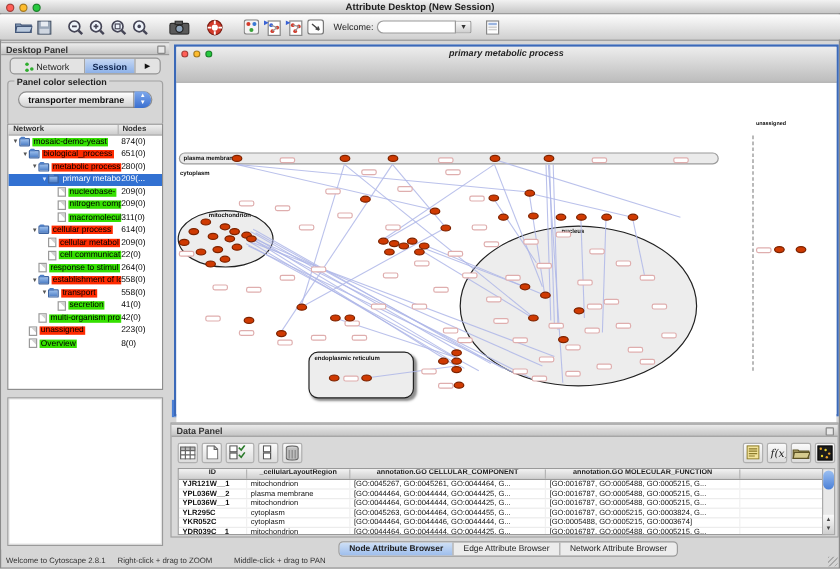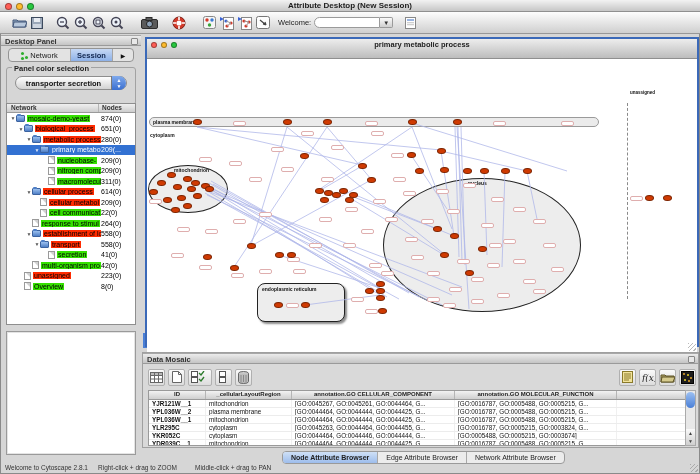--- a/index.html
+++ b/index.html
@@ -87,22 +87,22 @@
 
   .birdseye { position:absolute; left:5px; top:296px; width:130px; height:124px;
     background:#fff; border:1px solid #9a9a9a; box-shadow:inset 0 0 0 1px #e4e4e4; }
 
   
   .bgstrip { position:absolute; left:143px; top:333px; width:482px; height:15px; background:#cfcfcf; overflow:hidden; }
 
   
   .frame { position:absolute; left:145px; top:37px; width:554px; height:310px;
     border:2px solid #3b69b8; background:#fff; }
-  .frame-title { height:20px; background:linear-gradient(#ededed,#bdbdbd);
-    border-bottom:1px solid #8f8f8f; position:relative; }
+  .frame-title { height:30px; background:linear-gradient(#ededed,#bdbdbd);
+    border-bottom:1px solid #8f8f8f; position:relative;font-style:italic; }
   .frame-title .title { position:absolute; left:0; right:0; top:1px; text-align:center;
     font-size:7.5px; font-weight:bold; color:#222; }
   .frame-title .lights { left:4px; top:3px; }
   .frame-title .light { width:6px; height:6px; }
   .canvas { position:relative; width:550px; height:293px; background:#fff; overflow:hidden; }
 
   .region-band { position:absolute; border:1px solid #9a9a9a; border-radius:5px; background:#ebebeb; }
   .region-band .rlabel { position:absolute; left:3px; top:1px; }
   .rlabel { font-size:5px; font-weight:bold; color:#111; white-space:nowrap; }
   .region-ellipse { position:absolute; border:1.3px solid #222; border-radius:50%; background:#ededed; }
@@ -289,21 +289,21 @@
         <span>Network</span>
       </div>
       <div class="cptab mosaic">
         <span>Session</span>
       </div>
       <div class="cptab more">▶</div>
     </div>
     <div class="groupbox">
       <span class="grouptitle">Panel color selection</span>
       <div class="combo">
-        <span class="val">transporter secretion</span>
+        <span class="val">transporter membrane</span>
         <span class="combostep">▲<br>▼</span>
       </div>
       <div class="checkrow">
         <span class="checkbox">✓</span>
         <span class="checklbl">Select nodes</span>
       </div>
     </div>
     <div class="treebox">
       <div class="treehdr">
         <div class="c1">Network</div>
@@ -613,21 +613,21 @@
         <div class="gnode" style="left: 318px; top: 211px; background: rgb(207, 58, 2);"></div>
         <div class="gnode" style="left: 286px; top: 167px; background: rgb(207, 58, 2);"></div>
         <div class="gnode" style="left: 331px; top: 187px; background: rgb(207, 58, 2);"></div>
         <div class="gnode" style="left: 498px; top: 136px; background: rgb(207, 58, 2);"></div>
         <div class="gnode" style="left: 516px; top: 136px; background: rgb(207, 58, 2);"></div>
       </div>
   </div>
 
   <div class="dp">
     <div class="panelhdr">
-      <span>Data Mosaic</span>
+      <span>Data Panel</span>
       <span class="floatbtn"></span>
     </div>
     <div class="dp-toolbar">
       <div class="dpicon">
         <svg width="13" height="11">
             <rect x="0.5" y="0.5" width="12" height="10" fill="#fff" stroke="#666"></rect>
             <rect x="0.5" y="0.5" width="12" height="3" fill="#b8b8b8" stroke="#666"></rect>
             <line x1="4.5" y1="0" x2="4.5" y2="11" stroke="#666"></line>
             <line x1="8.5" y1="0" x2="8.5" y2="11" stroke="#666"></line>
             <line x1="0" y1="7" x2="13" y2="7" stroke="#666"></line>

